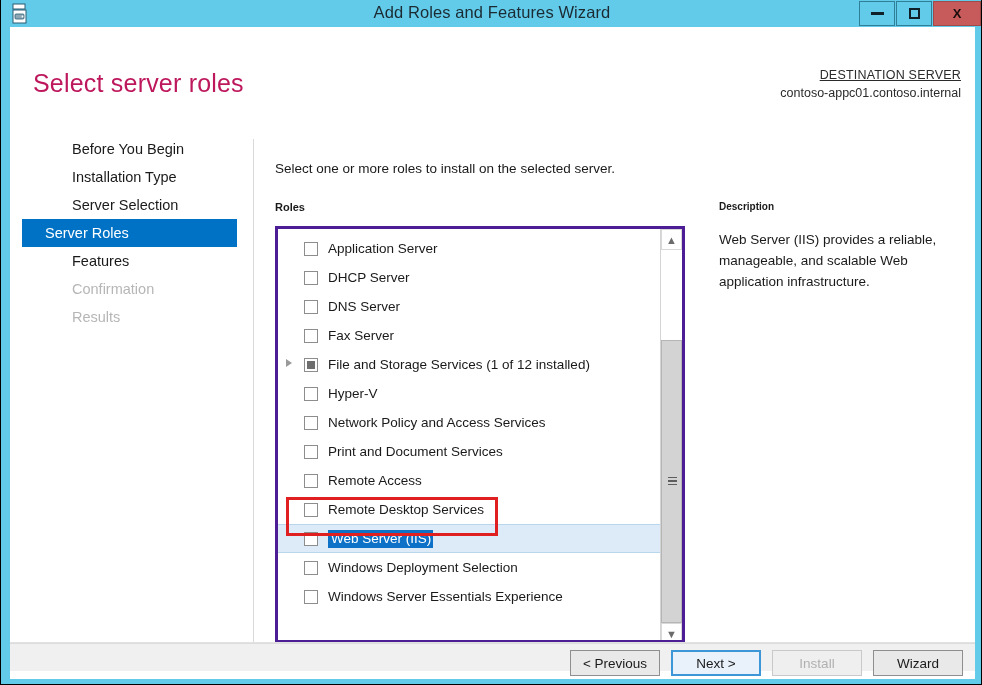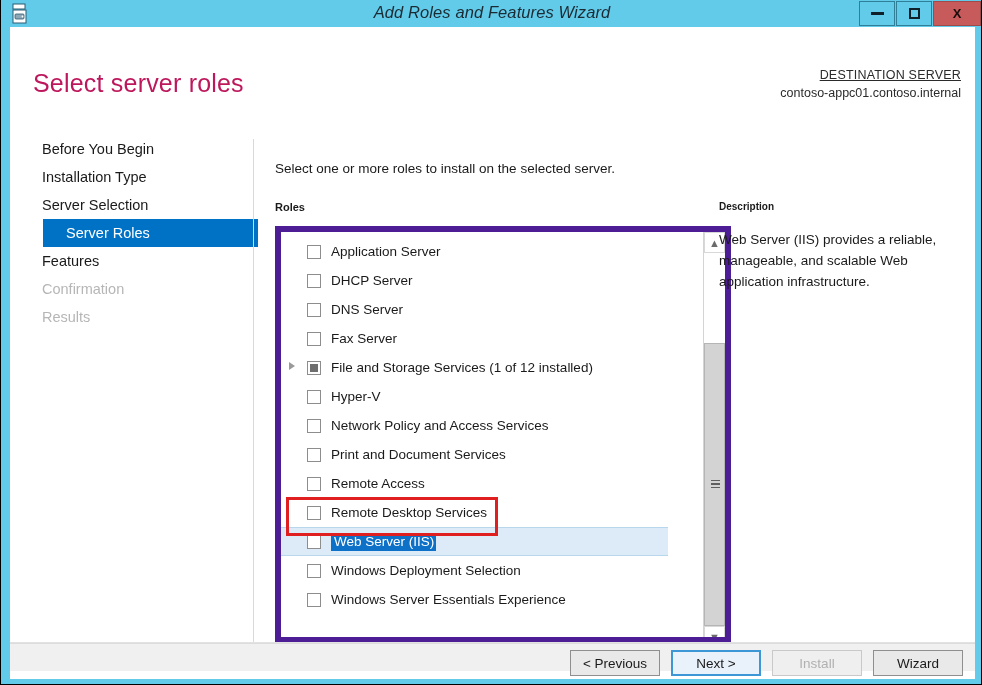--- a/index.html
+++ b/index.html
@@ -38,21 +38,20 @@
   }
   #app-icon svg { display: block; }
   #title-text {
     position: absolute;
     left: 0; right: 0; top: 3px;
     text-align: center;
     font-size: 16.5px;
     color: #1b2b33;
     letter-spacing: 0.1px;
     font-family: "Liberation Sans", sans-serif;
-    font-style: italic;
   }
   #win-controls {
     position: absolute;
     right: 2px; top: 1px;
     display: flex;
     height: 25px;
   }
   .win-btn {
     width: 36px; height: 25px;
     display: flex; align-items: center; justify-content: center;
@@ -106,29 +105,29 @@
 
   
   #nav {
     position: absolute;
     left: 0; top: 108px;
     width: 243px;
   }
   .nav-item {
     height: 28px;
     line-height: 28px;
-    padding-left: 32px;
+    padding-left: 62px;
     font-size: 14.5px;
     color: #1a1a1a;
     white-space: nowrap;
   }
   .nav-item.selected {
     background: #0072C6;
     color: #ffffff;
-    margin-left: 33px;
+    margin-left: 12px;
     padding-left: 23px;
     width: 215px;
   }
   .nav-item.disabled { color: #b6b6b6; }
 
   #nav-divider {
     position: absolute;
     left: 243px; top: 112px;
     width: 1px; height: 508px;
     background: #d9d9d9;
@@ -146,22 +145,22 @@
     left: 265px; top: 174px;
     font-size: 11px;
     color: #1a1a1a;
     font-weight: bold;
   }
 
   
   #roles-box {
     position: absolute;
     left: 265px; top: 199px;
-    width: 456px; height: 417px;
-    border: 6px solid #4c1d95;
+    width: 410px; height: 417px;
+    border: 3px solid #4c1d95;
     background: #ffffff;
     overflow: hidden;
   }
   #roles-list {
     position: absolute;
     left: 0; top: 5px;
     width: 387px;
   }
   .role-row {
     position: relative;

